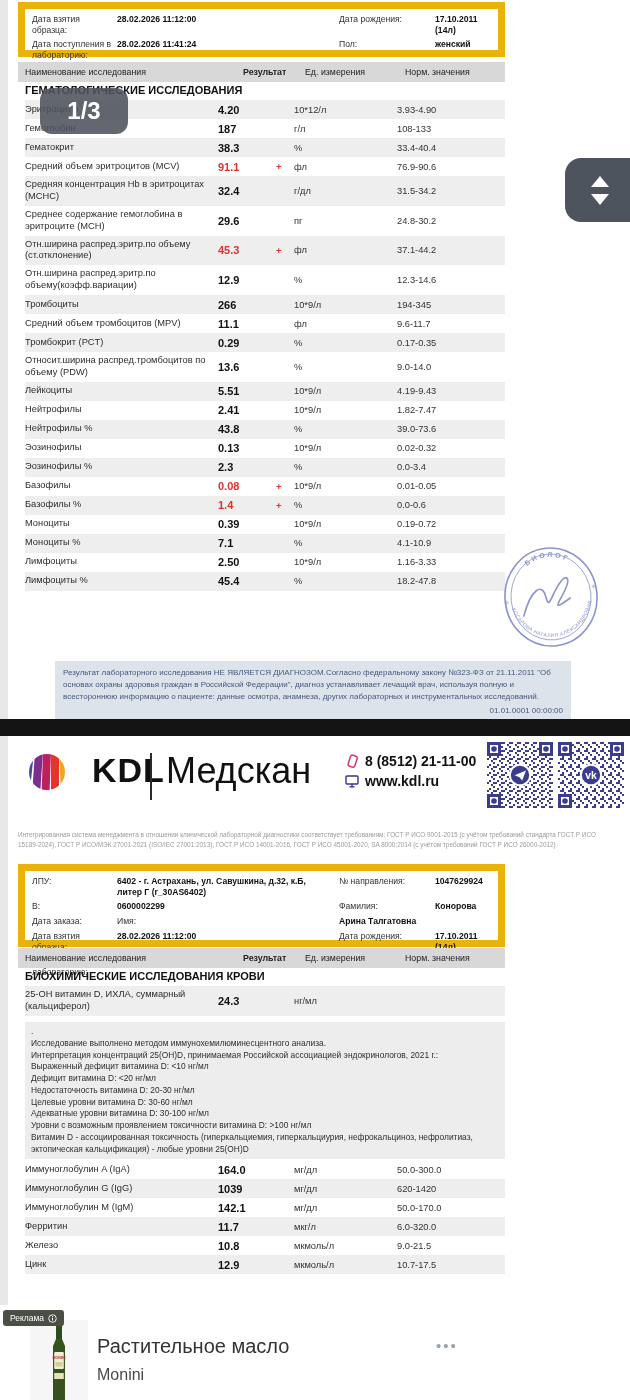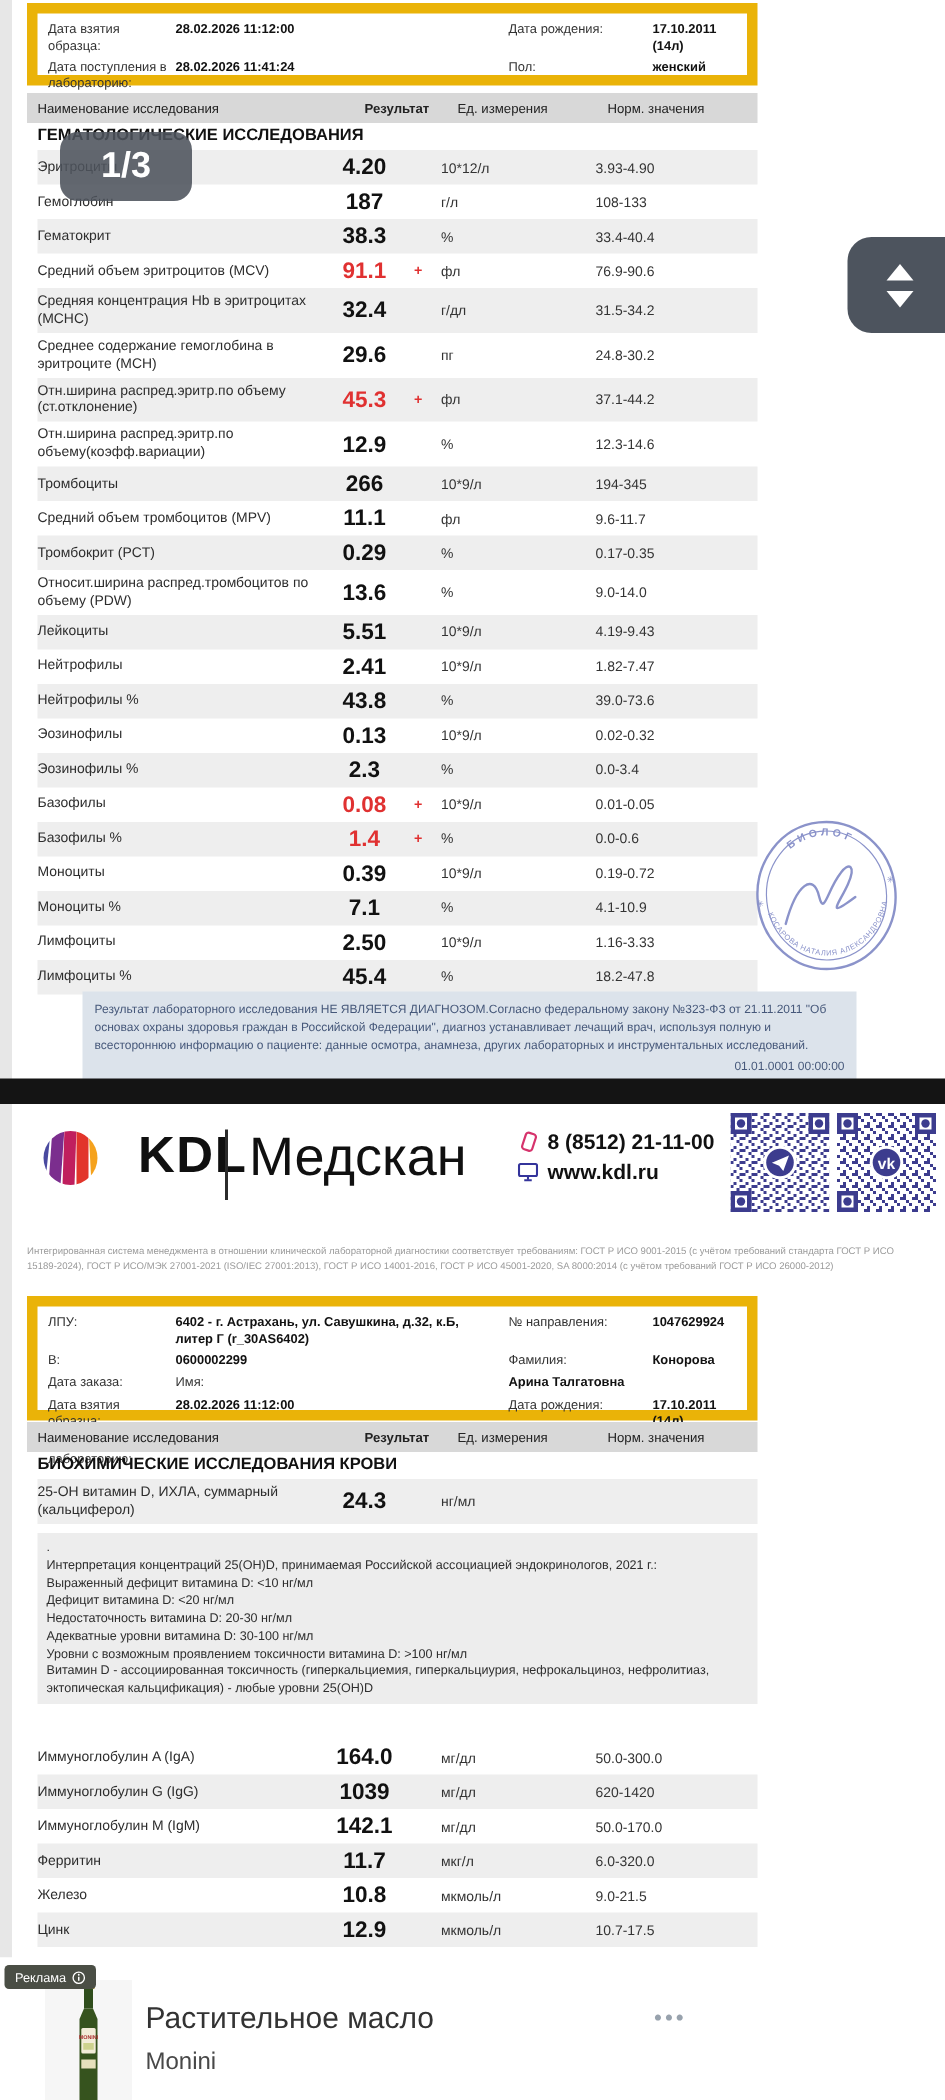--- a/index.html
+++ b/index.html
@@ -21,21 +21,21 @@
   .th-name{left:7px;} .th-res{left:225px;font-weight:bold;} .th-unit{left:287px;} .th-norm{left:387px;}
 
   .sect-title{position:absolute;left:25px;font-size:11px;font-weight:bold;color:#111;}
 
   
   .rows{position:absolute;left:25px;width:480px;}
   .trow{display:grid;grid-template-columns:193px 50px 26px 103px auto;align-items:center;padding:3px 0;min-height:13px;}
   .stripe-odd .trow:nth-of-type(odd){background:#eeeeee;}
   .stripe-even .trow:nth-of-type(even){background:#eeeeee;}
   .tname{font-size:9.3px;color:#2d2d2d;line-height:1.28;padding-right:8px;}
-  .tnum{font-size:15px;font-weight:bold;text-align:center;color:#111;}
+  .tnum{font-size:11px;font-weight:bold;text-align:left;color:#111;}
   .trow.red .tnum{color:#e03131;}
   .tplus{font-size:9.5px;font-weight:bold;color:#e03131;padding-left:8px;}
   .tunit,.tnorm{font-size:9.3px;color:#333;}
 
   
   .page-badge{position:absolute;left:40px;top:88px;width:88px;height:46px;border-radius:12px;
     background:rgba(77,83,92,.88);color:#fff;font-size:24px;font-weight:bold;
     display:flex;align-items:center;justify-content:center;}
   .scroller{position:absolute;left:565px;top:158px;width:70px;height:64px;background:#4d545e;
     border-radius:16px 0 0 16px;display:flex;flex-direction:column;align-items:center;justify-content:center;gap:7px;}
@@ -472,24 +472,26 @@
         <div class="tnum">24.3</div>
         <div class="tplus"></div>
         <div class="tunit">нг/мл</div>
         <div class="tnorm"></div>
       </div>
     </div>
 
   <div class="comments">
 
   <div class="comment-line">.</div>
+      <div class="comment-line">Исследование выполнено методом иммунохемилюминесцентного анализа.</div>
       <div class="comment-line">Интерпретация концентраций 25(OH)D, принимаемая Российской ассоциацией эндокринологов, 2021 г.:</div>
       <div class="comment-line">Выраженный дефицит витамина D: &lt;10 нг/мл</div>
       <div class="comment-line">Дефицит витамина D: &lt;20 нг/мл</div>
       <div class="comment-line">Недостаточность витамина D: 20-30 нг/мл</div>
+      <div class="comment-line">Целевые уровни витамина D: 30-60 нг/мл</div>
       <div class="comment-line">Адекватные уровни витамина D: 30-100 нг/мл</div>
       <div class="comment-line">Уровни с возможным проявлением токсичности витамина D: &gt;100 нг/мл</div>
       <div class="comment-line">Витамин D - ассоциированная токсичность (гиперкальциемия, гиперкальциурия, нефрокальциноз, нефролитиаз, эктопическая кальцификация) - любые уровни 25(OH)D</div>
     </div>
 
   <div class="rows stripe-even" style="top:1160px;">
 
       <div class="trow">
         <div class="tname">Иммуноглобулин A (IgA)</div>
         <div class="tnum">164.0</div>

